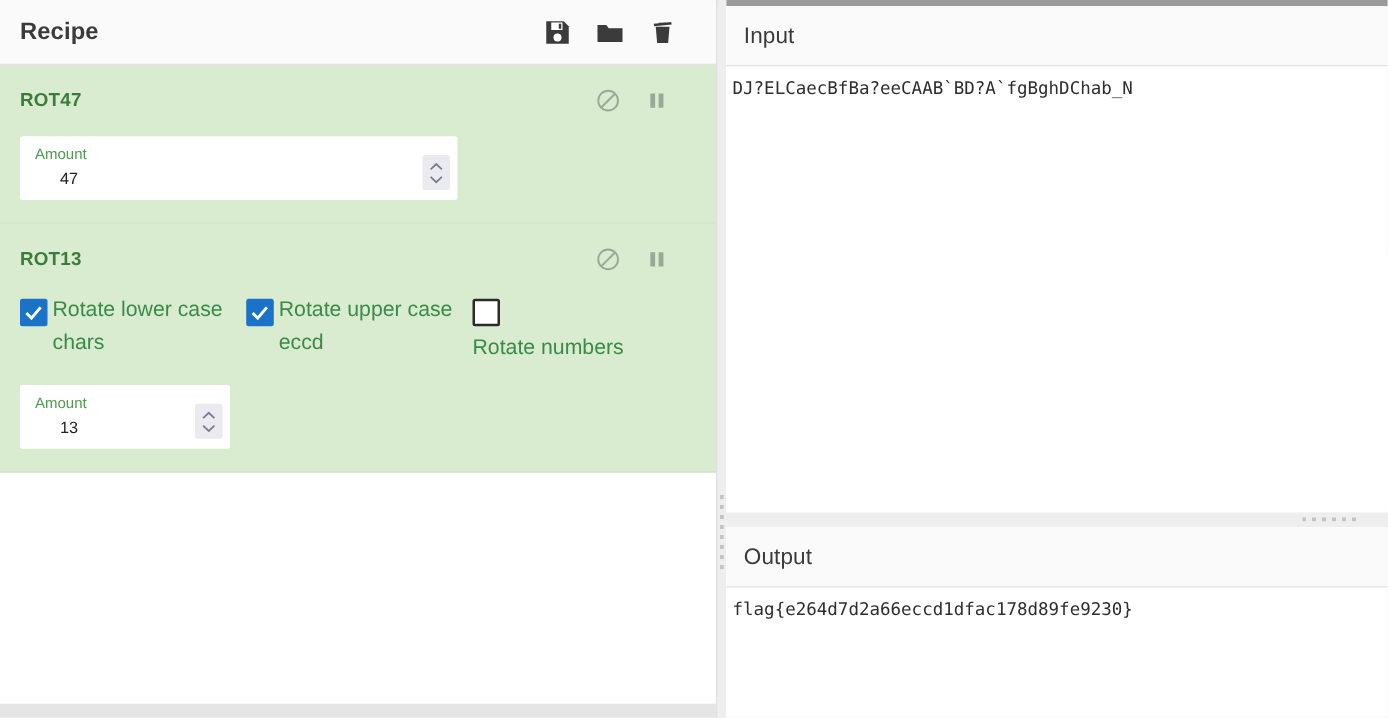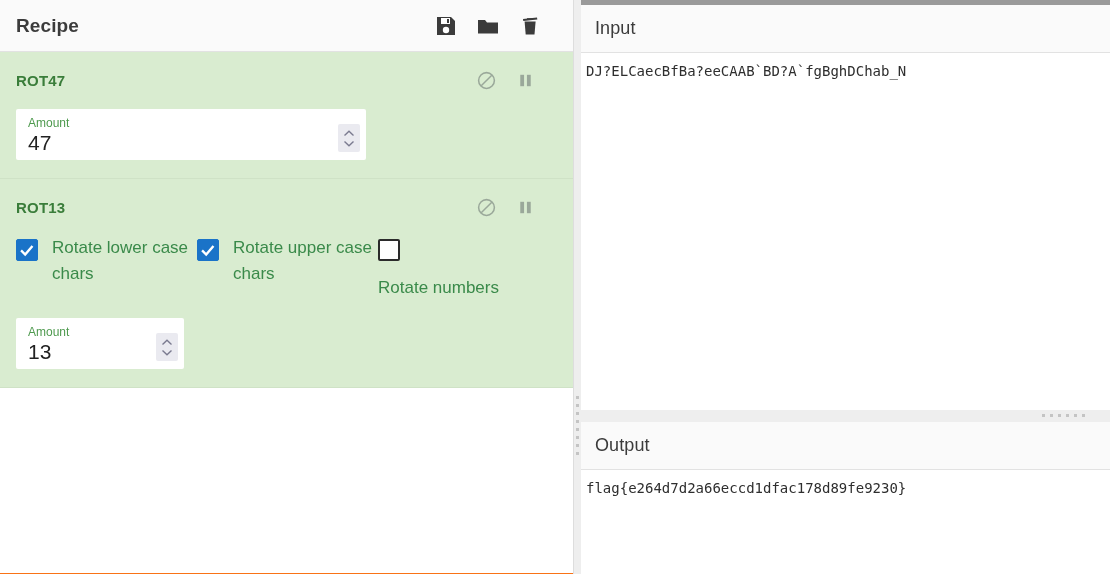--- a/index.html
+++ b/index.html
@@ -38,21 +38,21 @@
     background: #9a9a9a;
   }
 
   
   .recipe-pane {
     position: absolute;
     left: 0;
     top: 0;
     width: 574px;
     height: 574px;
-    background: #f97316;
+    background: #e5e5e5;
     border-right: 1px solid #dddddd;
     box-sizing: border-box;
     overflow: hidden;
   }
   .recipe-title-bar {
     position: relative;
     height: 52px;
     background: #fafafa;
     border-bottom: 1px solid #e2e2e2;
     display: flex;
@@ -135,25 +135,26 @@
   .ing-number.w-narrow { width: 168px; }
   .ing-label {
     position: absolute;
     left: 12px;
     top: 7px;
     font-size: 12px;
     color: #4e9a4e;
     line-height: 14px;
   }
   .ing-value {
-    font-size: 21px;
+    font-size: 13px;
     color: #222222;
     line-height: 20px;
     flex: 1;
     padding-bottom: 1px;
+    margin-left: 20px;
   }
   .spinner {
     width: 22px;
     height: 28px;
     background: #eaeaf0;
     border-radius: 2px;
     display: flex;
     flex-direction: column;
     align-items: center;
     justify-content: center;
@@ -165,21 +166,21 @@
 
   
   .ing-checks {
     display: flex;
     margin-top: 16px;
     align-items: flex-start;
   }
   .check-item {
     display: flex;
     align-items: flex-start;
-    gap: 14px;
+    gap: 4px;
   }
   .check-item.c1 { width: 182px; }
   .check-item.c2 { width: 182px; }
   .check-item.c3 { width: 180px; flex-direction: column; }
   .checkbox {
     width: 22px;
     height: 22px;
     box-sizing: border-box;
     flex: none;
     margin-top: 4px;
@@ -412,21 +413,21 @@
             </span>
             <span class="check-label">Rotate lower case chars</span>
           </label>
 
           <label class="check-item c2">
             <span class="checkbox checked">
               <svg viewBox="0 0 22 22" width="20" height="20" aria-hidden="true">
                 <polyline points="4.5,11.5 9,16 17,6.5" fill="none" stroke="#ffffff" stroke-width="2.6"></polyline>
               </svg>
             </span>
-            <span class="check-label">Rotate upper case chars</span>
+            <span class="check-label">Rotate upper case eccd</span>
           </label>
 
           <label class="check-item c3">
             <span class="checkbox unchecked"></span>
             <span class="check-label">Rotate numbers</span>
           </label>
 
         </div>
 
         <div class="ing-number w-narrow">

